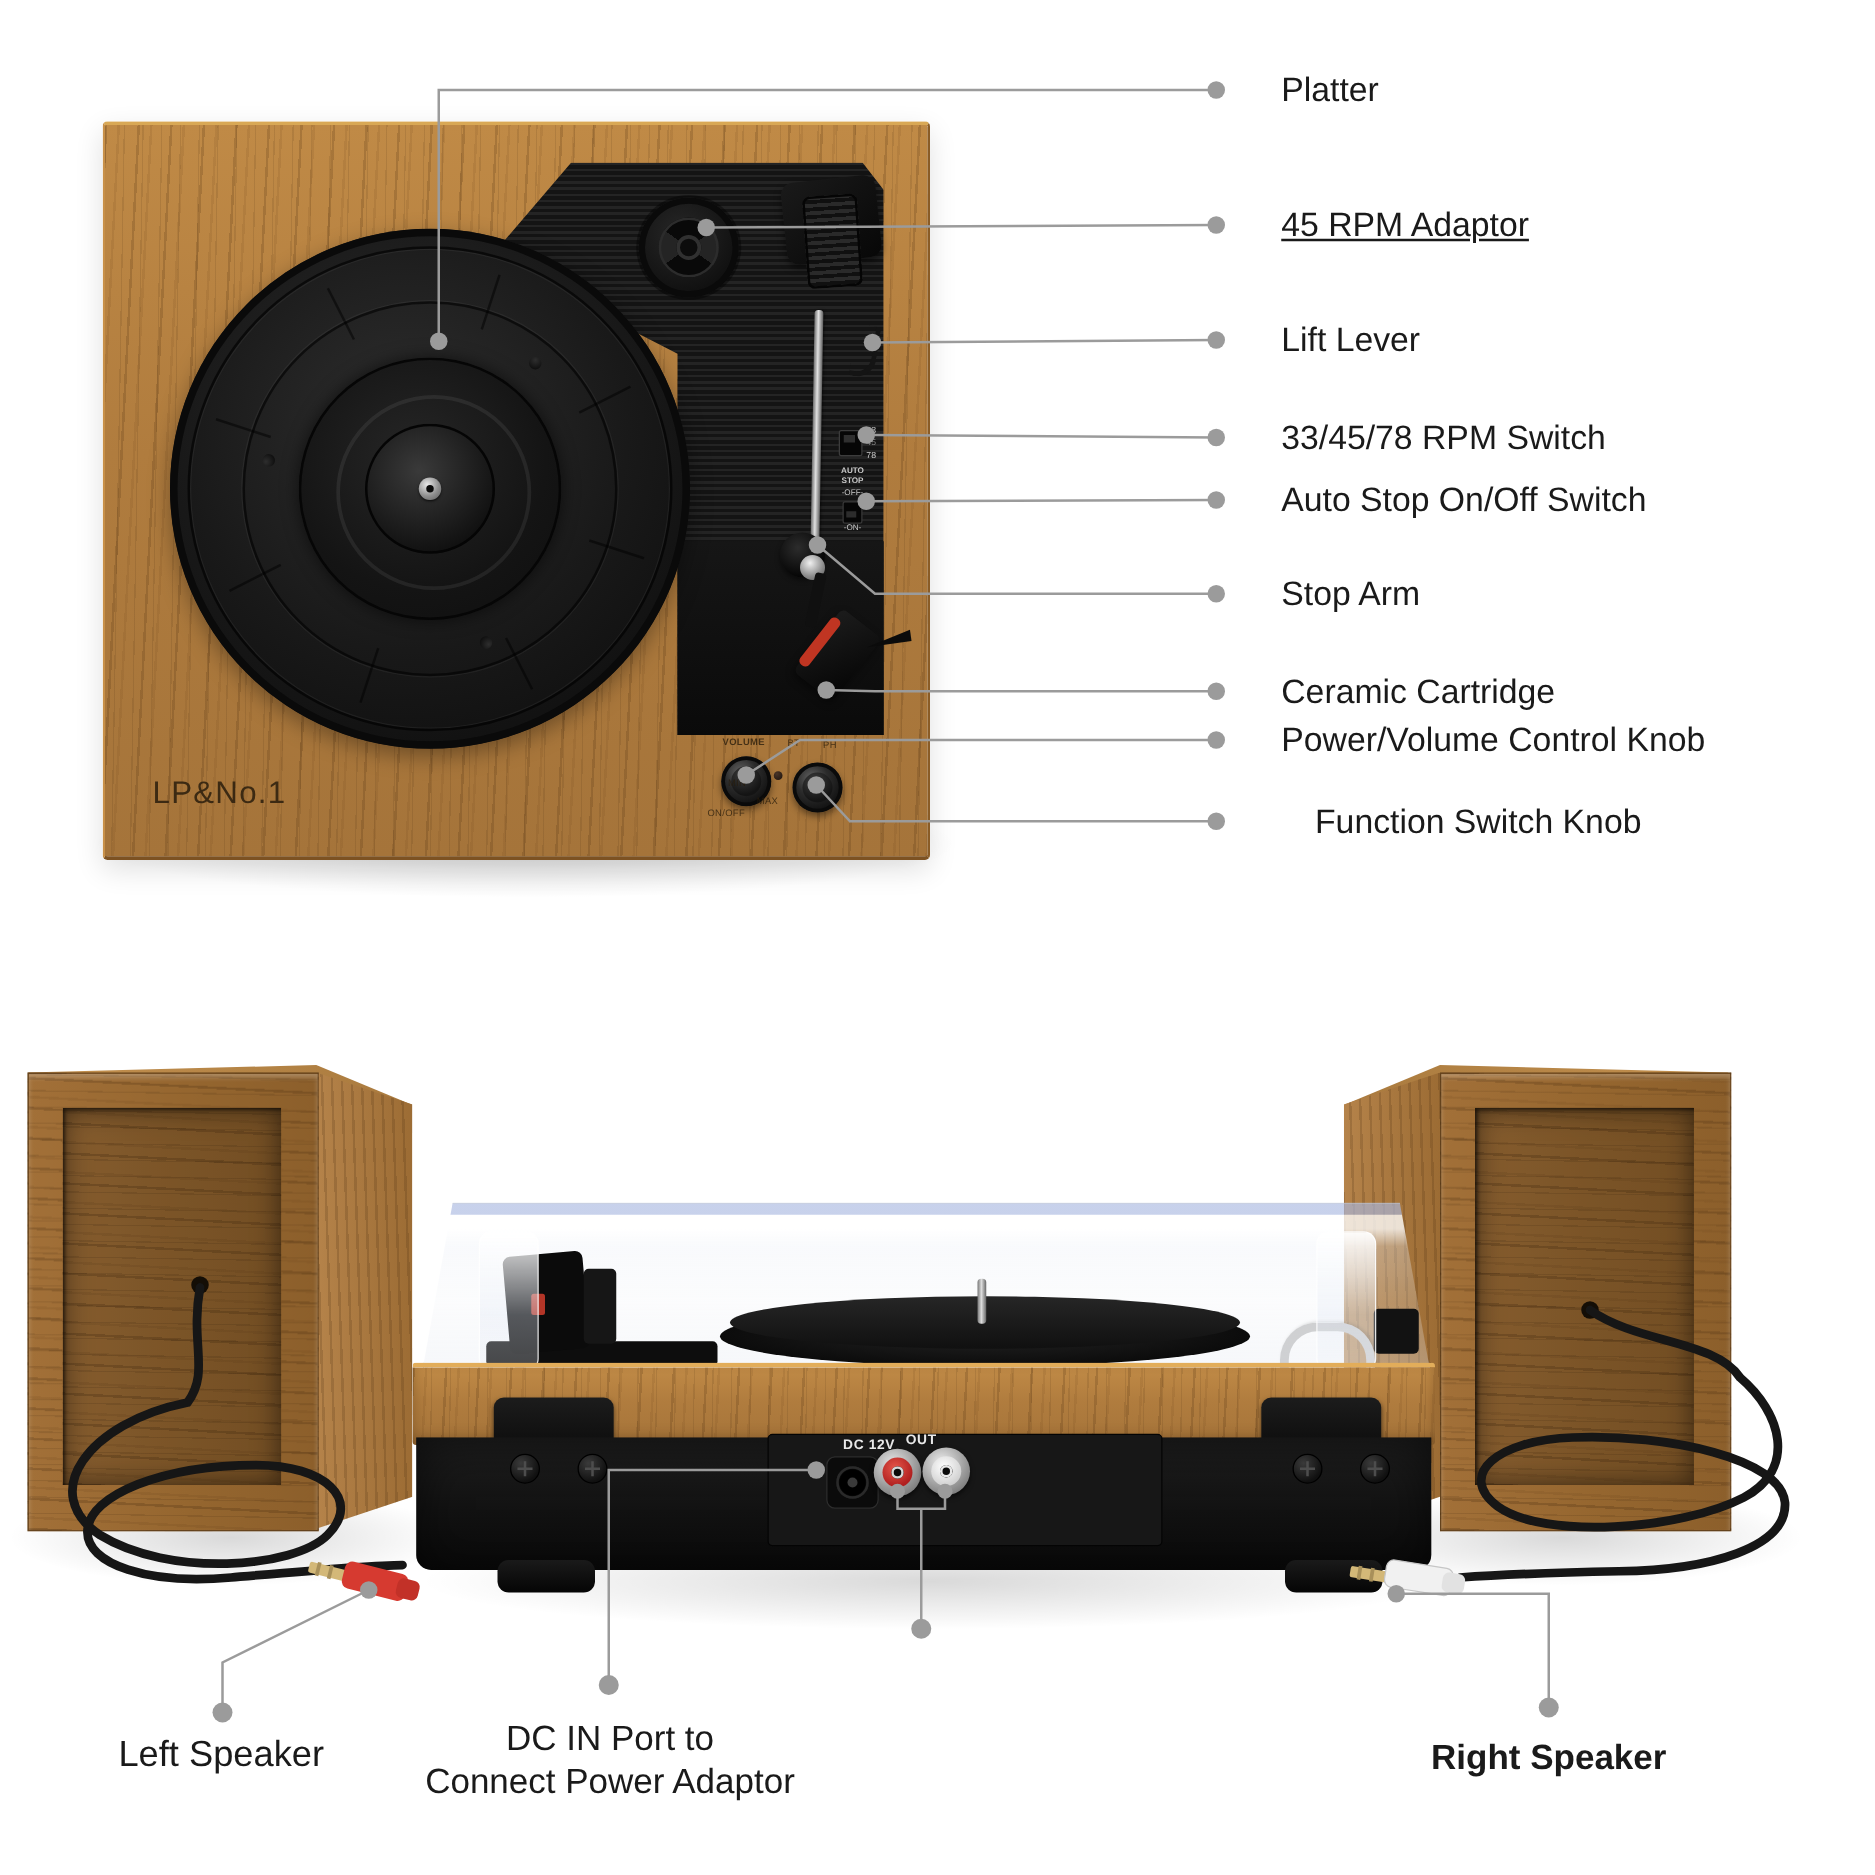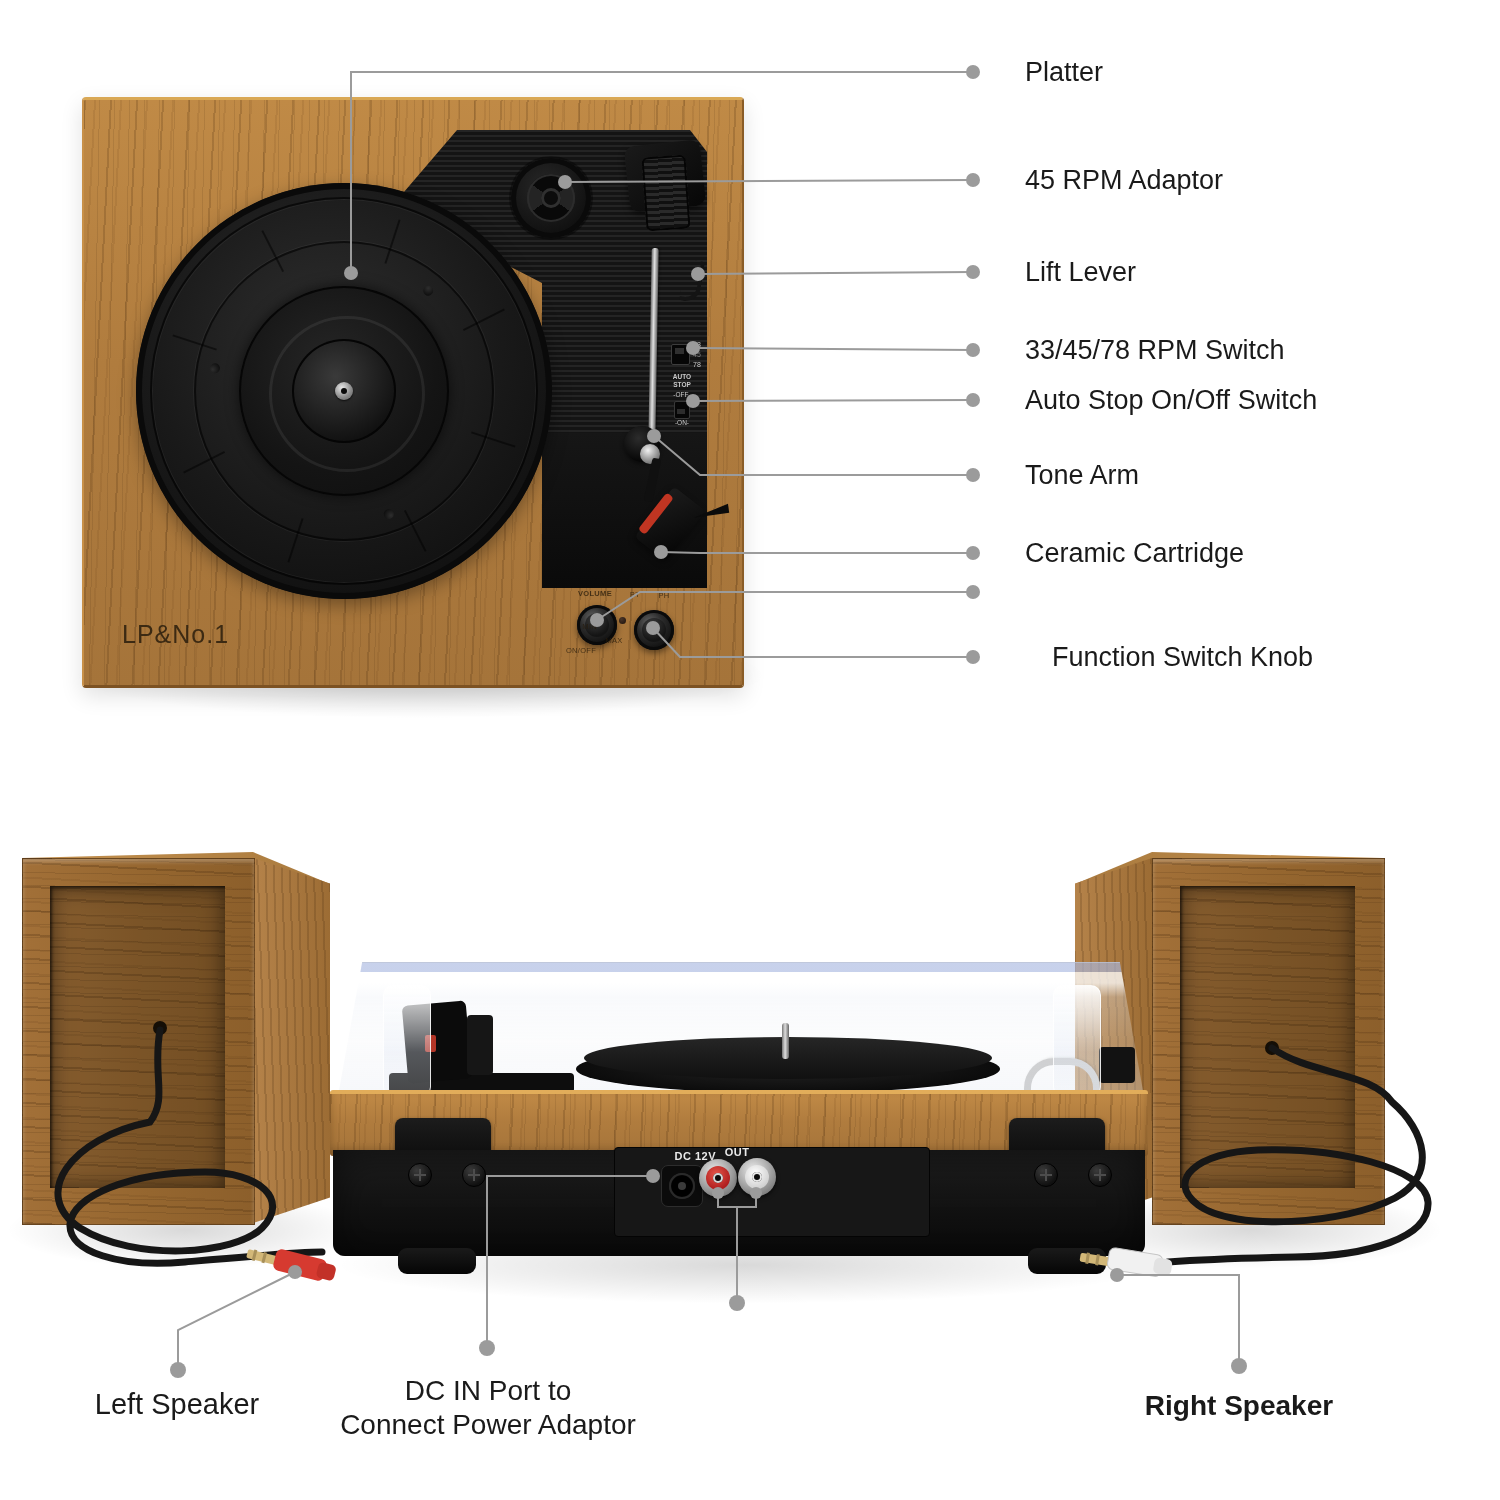--- a/index.html
+++ b/index.html
@@ -271,26 +271,27 @@
         <circle cx="487" cy="1348" r="8"></circle>
       <circle cx="718" cy="1193" r="6"></circle>
         <circle cx="756" cy="1193" r="6"></circle>
         <circle cx="737" cy="1303" r="8"></circle>
       <circle cx="1117" cy="1275" r="7"></circle>
         <circle cx="1239" cy="1366" r="8"></circle>
     </g>
   </svg>
 
   <div class="lbl" style="left:1025px;top:54px;">Platter</div>
-  <div class="lbl" style="left:1025px;top:162px;">45 RPM Adaptor</div>
+  <div class="lbl" style="left:1025px;top:162px;text-decoration:underline;">45 RPM Adaptor</div>
   <div class="lbl" style="left:1025px;top:254px;">Lift Lever</div>
   <div class="lbl" style="left:1025px;top:332px;">33/45/78 RPM Switch</div>
   <div class="lbl" style="left:1025px;top:382px;">Auto Stop On/Off Switch</div>
-  <div class="lbl" style="left:1025px;top:457px;">Tone Arm</div>
+  <div class="lbl" style="left:1025px;top:457px;">Stop Arm</div>
   <div class="lbl" style="left:1025px;top:535px;">Ceramic Cartridge</div>
+  <div class="lbl" style="left:1025px;top:574px;">Power/Volume Control Knob</div>
   <div class="lbl" style="left:1025px;top:639px;margin-left:27px;">Function Switch Knob</div>
 
   <div class="lbl2" style="left:27px;top:1387px;width:300px;font-size:29px;">Left Speaker</div>
   <div class="lbl2" style="left:338px;top:1374px;width:300px;">
     <span>DC IN Port to</span><br>
     <span>Connect Power Adaptor</span>
   </div>
   <div class="lbl2" style="left:1089px;top:1389px;width:300px;font-size:28px;font-weight:bold;">Right Speaker</div>
 
 </div>

